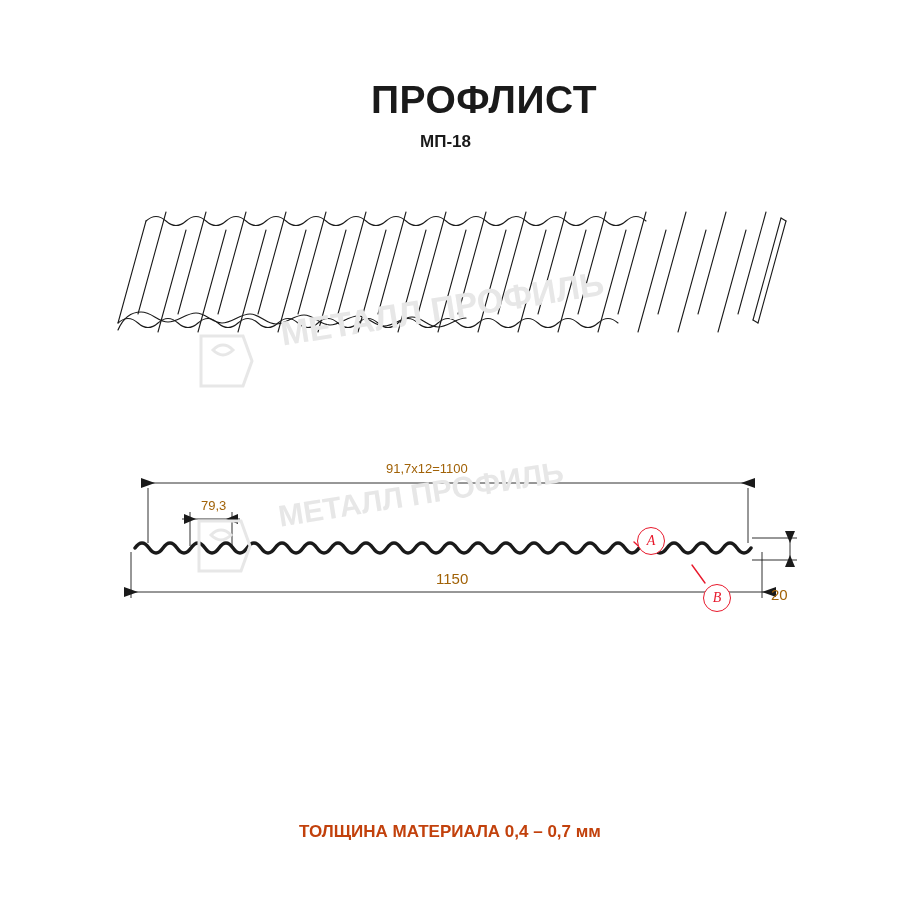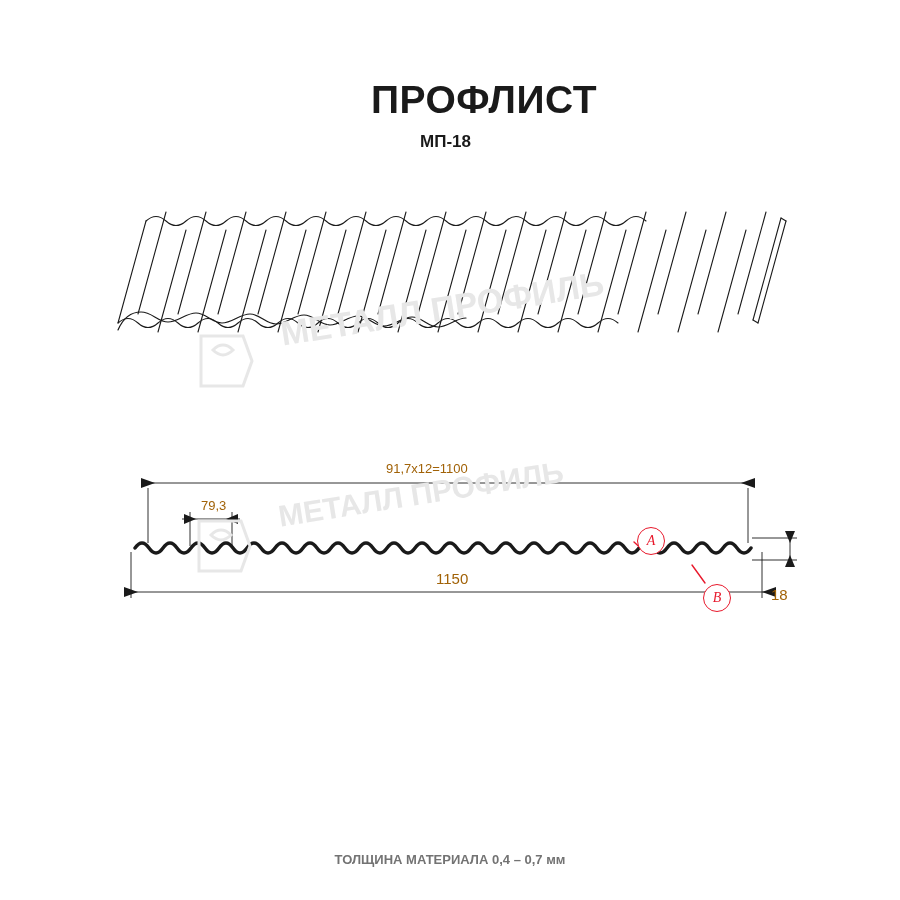--- a/index.html
+++ b/index.html
@@ -42,24 +42,23 @@
     font-size: 17px;
     font-weight: bold;
     color: #1a1a1a;
   }
   .footnote {
     position: absolute;
     top: 822px;
     left: 0;
     width: 900px;
     text-align: center;
-    font-size: 13px;
-    font-weight: bold;
-    color: #737373;
-    margin-top: 30px;
+    font-size: 17px;
+    font-weight: bold;
+    color: #c2410c;
   }
   .dim-label {
     position: absolute;
     font-size: 13px;
     color: #a16207;
     white-space: nowrap;
   }
   .dim-total-top { left: 386px; top: 461px; }
   .dim-pitch     { left: 201px; top: 498px; }
   .dim-bottom    { left: 436px; top: 570px; font-size: 15px; }
@@ -272,18 +271,18 @@
 
 <div class="watermark wm-1">МЕТАЛЛ ПРОФИЛЬ</div>
 <div class="watermark wm-2">МЕТАЛЛ ПРОФИЛЬ</div>
 
 <div class="title">ПРОФЛИСТ</div>
 <div class="subtitle">МП-18</div>
 
 <div class="dim-label dim-total-top">91,7х12=1100</div>
 <div class="dim-label dim-pitch">79,3</div>
 <div class="dim-label dim-bottom">1150</div>
-<div class="dim-label dim-height">18</div>
+<div class="dim-label dim-height">20</div>
 
 <div class="callout callout-a">A</div>
 <div class="callout callout-b">B</div>
 
 <div class="footnote">ТОЛЩИНА МАТЕРИАЛА 0,4 – 0,7 мм</div>
 
 </body></html>

